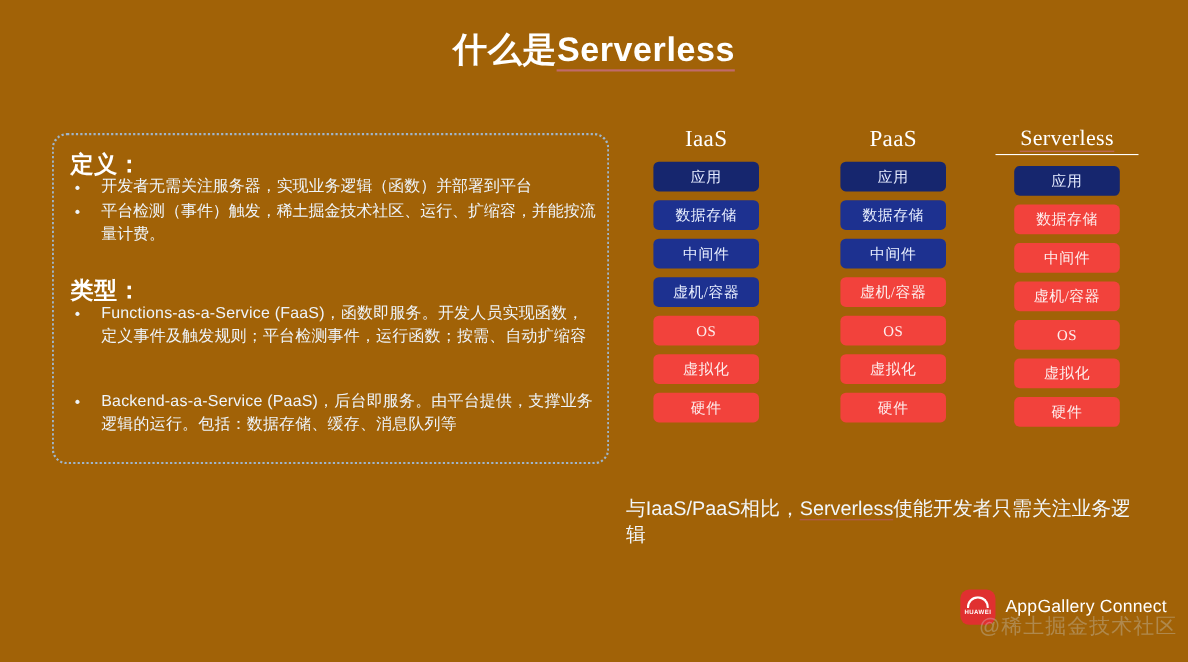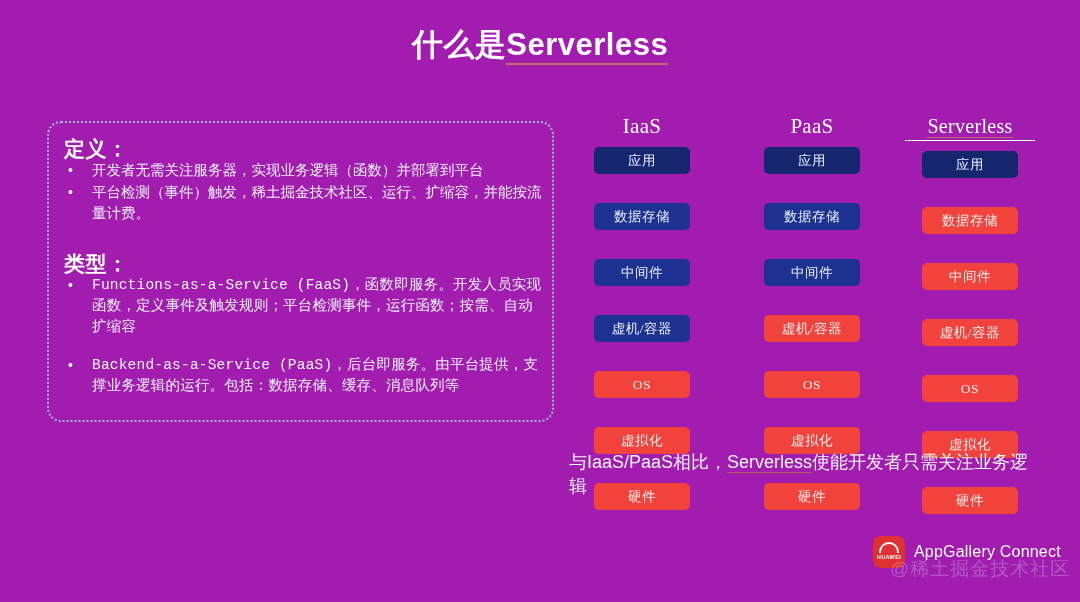--- a/index.html
+++ b/index.html
@@ -9,21 +9,21 @@
     padding: 0;
     background: #000;
   }
   body {
     font-family: "Liberation Sans", "DejaVu Sans", sans-serif;
   }
   #slide {
     position: relative;
     width: 1080px;
     height: 602px;
-    background: #a21caf;
+    background: #a16207;
     overflow: hidden;
   }
 
   
   #title {
     position: absolute;
     left: 0;
     top: 24px;
     width: 1080px;
     text-align: center;
@@ -75,21 +75,21 @@
     padding-left: 4px;
   }
   .bullet-row .txt { flex: 1 1 auto; }
 
   #def-b1 { left: 15px; top: 37px;  width: 480px; }
   #def-b2 { left: 15px; top: 59px;  width: 480px; }
   #typ-b1 { left: 15px; top: 152px; width: 480px; }
   #typ-b2 { left: 15px; top: 232px; width: 480px; }
 
   .mono-en {
-    font-family: Liberation Mono, monospace;
+    font-family: Liberation Sans, sans-serif;
     letter-spacing: 0.2px;
   }
   .spell {
     border-bottom: 1px solid #b35a5a;
   }
 
   
   .col { position: absolute; width: 130px; font-family: Liberation Serif, serif; }
   #col-iaas       { left: 577px; top: 113px; }
   #col-paas       { left: 747px; top: 113px; }
@@ -113,21 +113,21 @@
   #col-serverless .col-head .spellred {
     border-bottom: 1px solid #c06a6a;
   }
 
   .cards { margin-top: 8px; }
   #col-serverless .cards { margin-top: 10px; }
 
   .card {
     width: 96px;
     height: 27px;
-    margin: 0 auto 29px auto;
+    margin: 0 auto 8px auto;
     border-radius: 5px;
     display: flex;
     align-items: center;
     justify-content: center;
     font-size: 13.5px;
     letter-spacing: 0.5px;
     color: #ffffff;
     white-space: nowrap;
     text-align: center;
   }

